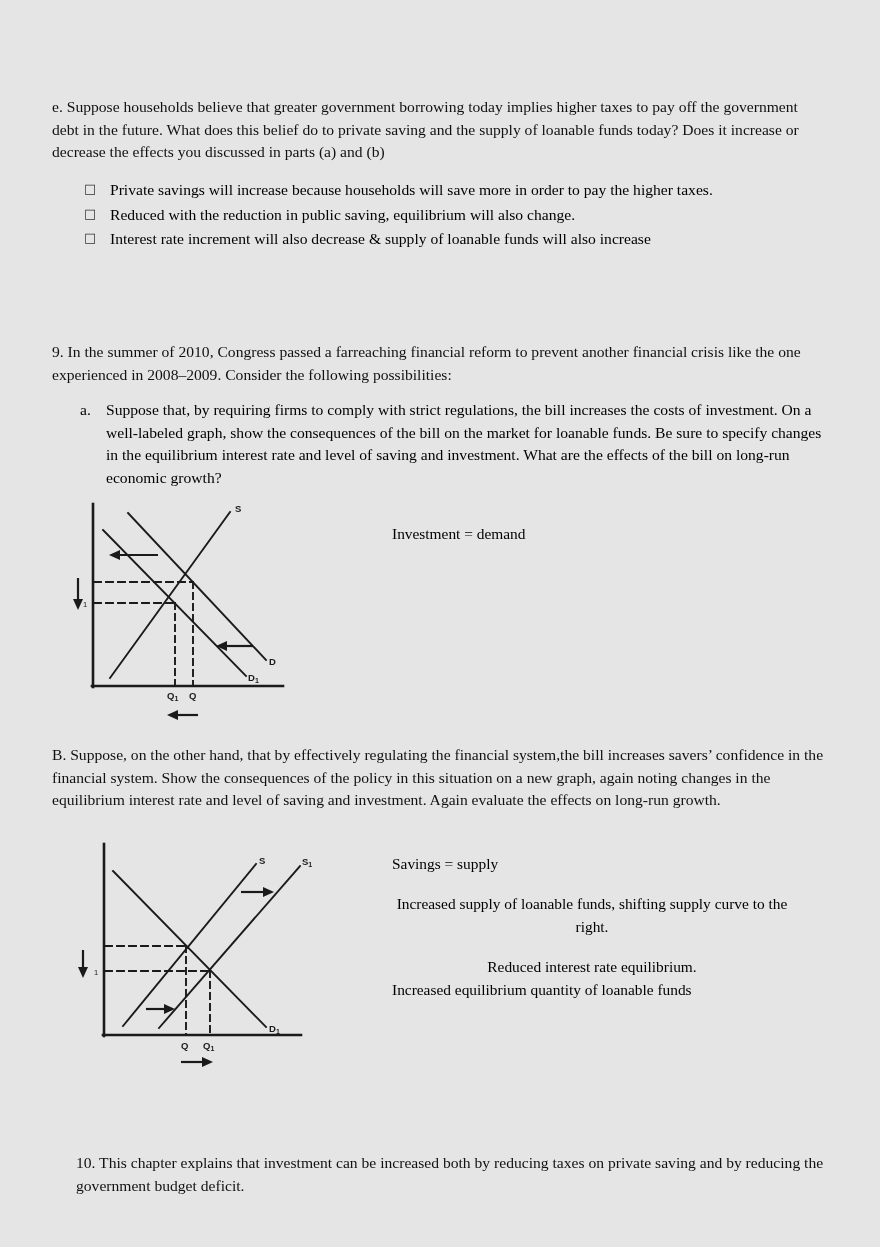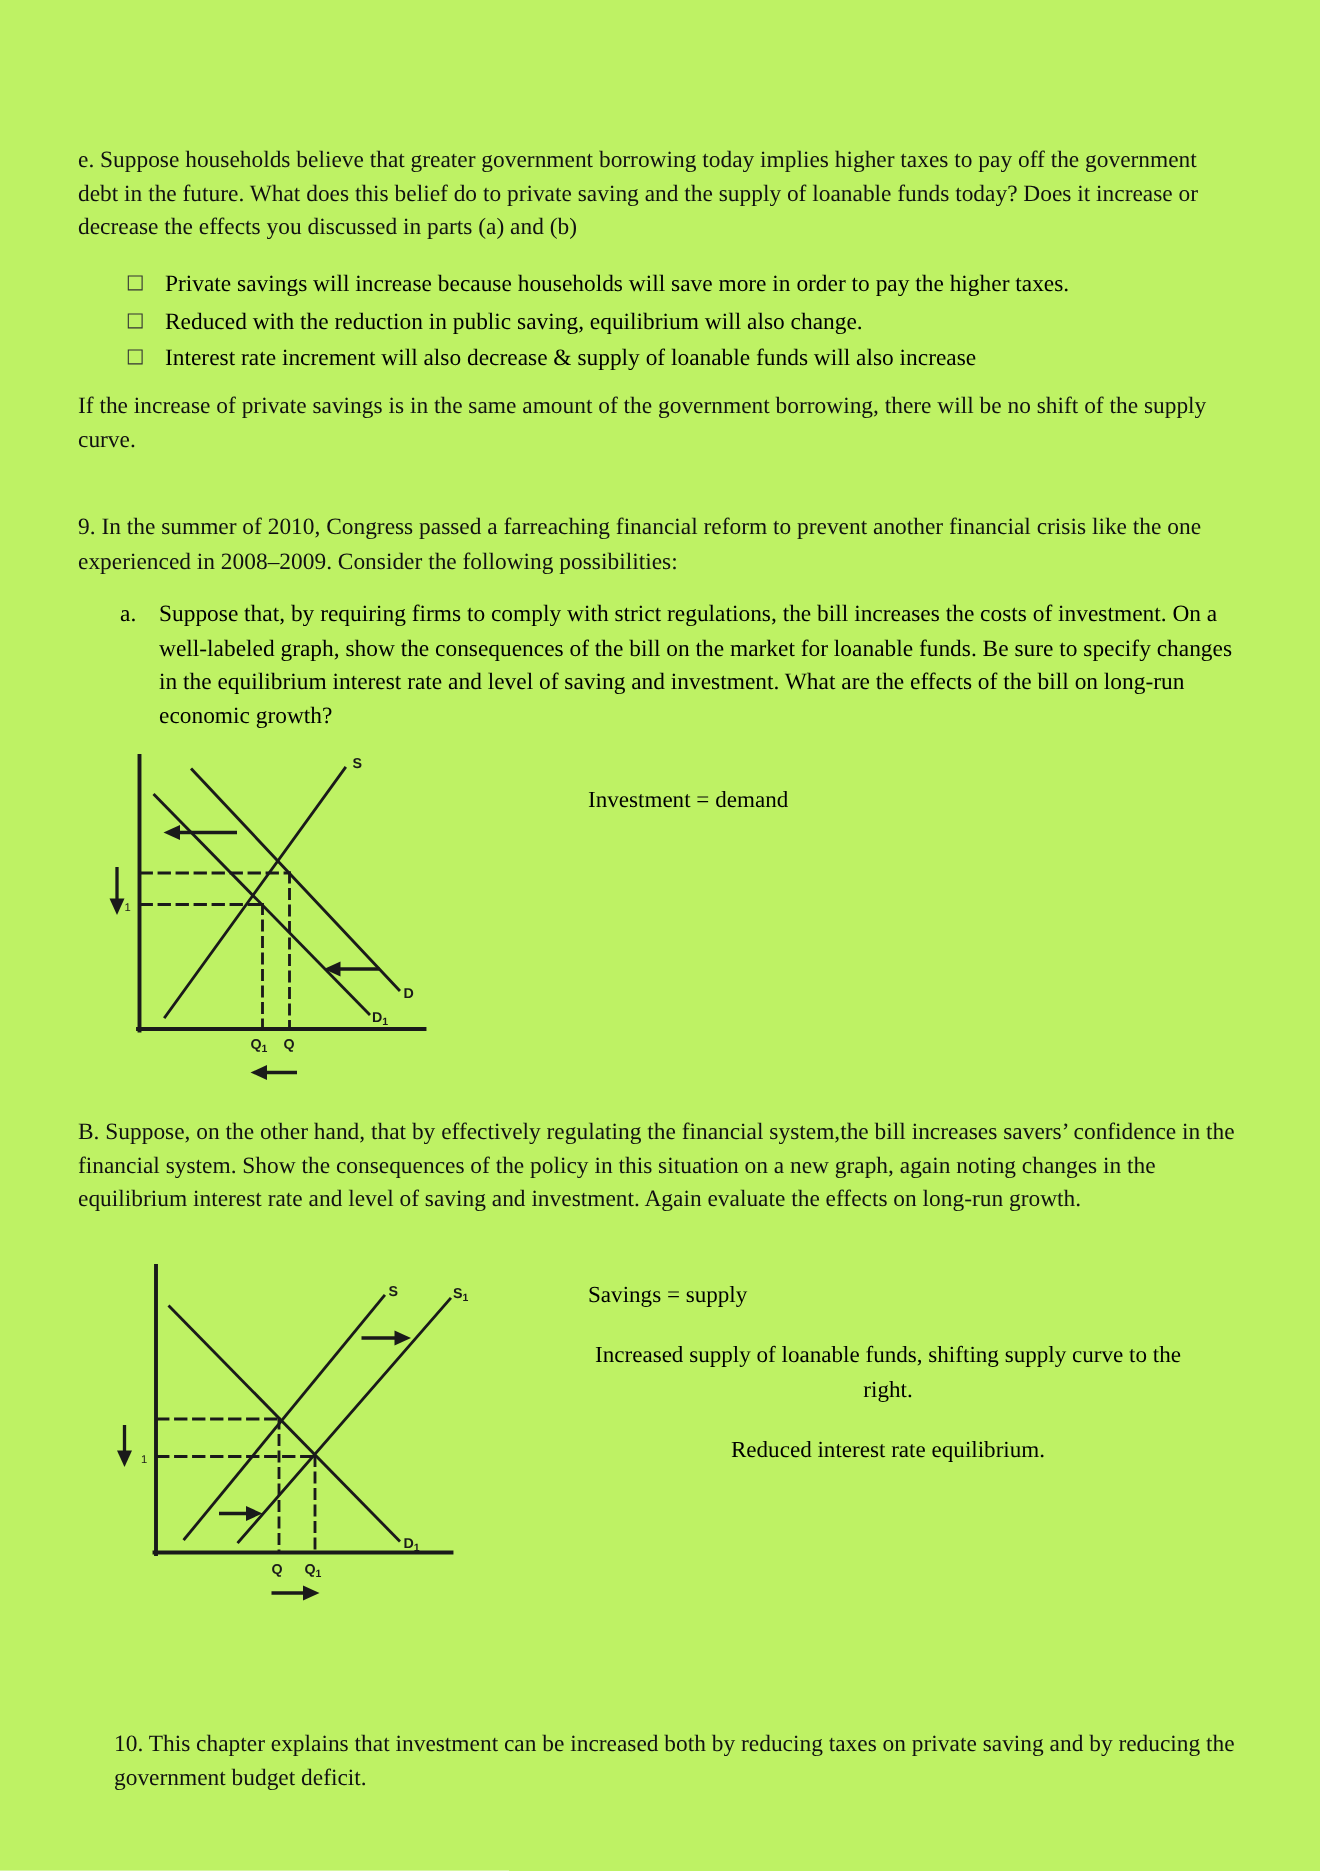--- a/index.html
+++ b/index.html
@@ -12,21 +12,21 @@
     height: 1247px;
     font-family: "Liberation Serif", "DejaVu Serif", serif;
     color: #000000;
     position: relative;
     overflow: hidden;
   }
   .page {
     position: relative;
     width: 880px;
     height: 1247px;
-    background: #bef264;
+    background: #e5e5e5;
   }
   .para {
     position: absolute;
     font-size: 15.6px;
     line-height: 1.45;
     color: #111;
     text-align: left;
   }
   .bullet-list {
     position: absolute;
@@ -94,21 +94,20 @@
       <span class="bullet-box">□</span>
       <span class="bullet-text">Reduced with the reduction in public saving, equilibrium will also change.</span>
     </div>
 
     <div class="bullet-row">
       <span class="bullet-box">□</span>
       <span class="bullet-text">Interest rate increment will also decrease &amp; supply of loanable funds will also increase</span>
     </div>
   </div>
 
-  <div class="para" style="left:52px; top:260px; width:776px;">If the increase of private savings is in the same amount of the government borrowing, there will be no shift of the supply curve.</div>
 
   <div class="para" style="left:52px; top:341px; width:776px;">9. In the summer of 2010, Congress passed a farreaching financial reform to prevent another financial crisis like the one experienced in 2008–2009. Consider the following possibilities:</div>
 
   <div class="hang" style="left:80px; top:399px; width:742px;">
     <span class="marker">a.</span>
     <div class="body">Suppose that, by requiring firms to comply with strict regulations, the bill increases the costs of investment. On a well-labeled graph, show the consequences of the bill on the market for loanable funds. Be sure to specify changes in the equilibrium interest rate and level of saving and investment. What are the effects of the bill on long-run economic growth?</div>
   </div>
 
   <div class="figure" style="left:68px; top:500px;">
     <svg width="250" height="225" viewBox="0 0 250 225">
@@ -213,17 +212,18 @@
       <text x="26" y="137" font-family="Liberation Sans, sans-serif" font-size="7.5" fill="#1a1a1a">1</text>
       <text x="113" y="211" font-family="Liberation Sans, sans-serif" font-size="9.5" font-weight="bold" fill="#1a1a1a">Q</text>
       <text x="135" y="211" font-family="Liberation Sans, sans-serif" font-size="9.5" font-weight="bold" fill="#1a1a1a">Q<tspan font-size="7" dy="2">1</tspan></text>
     </svg>
   </div>
 
   <div class="sidetext" style="left:392px; top:852px; width:400px;">
     <p style="text-align:left;font-family:Liberation Serif, serif;">Savings = supply</p>
     <p style="text-align:center;">Increased supply of loanable funds, shifting supply curve to the right.</p>
     <p class="tight" style="text-align:center;">Reduced interest rate equilibrium.</p>
+    <p style="text-align:left;">Increased equilibrium quantity of loanable funds</p>
   </div>
 
   <div class="para" style="left:56px; top:1152px; width:776px;margin-left:20px;">10. This chapter explains that investment can be increased both by reducing taxes on private saving and by reducing the government budget deficit.</div>
 
 </div>
 
 </body></html>

